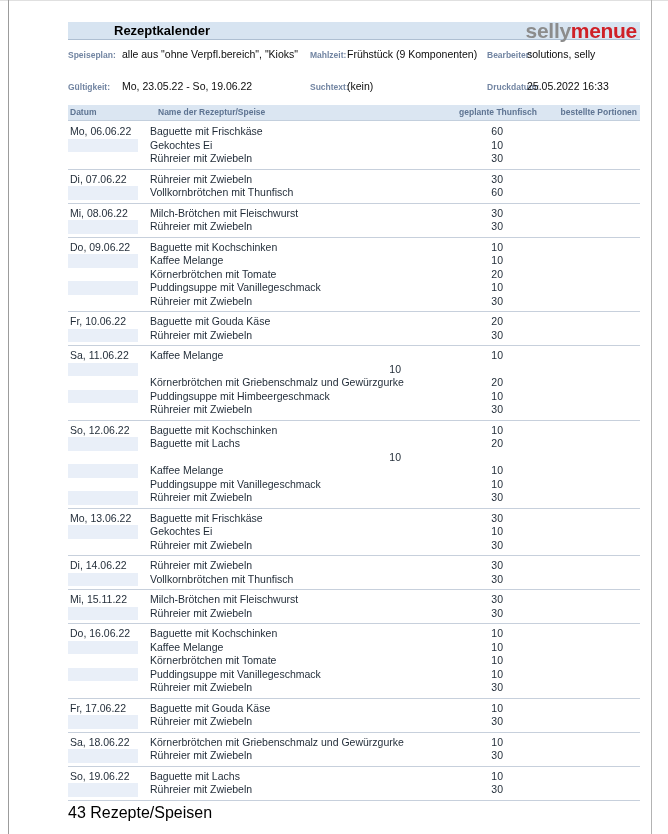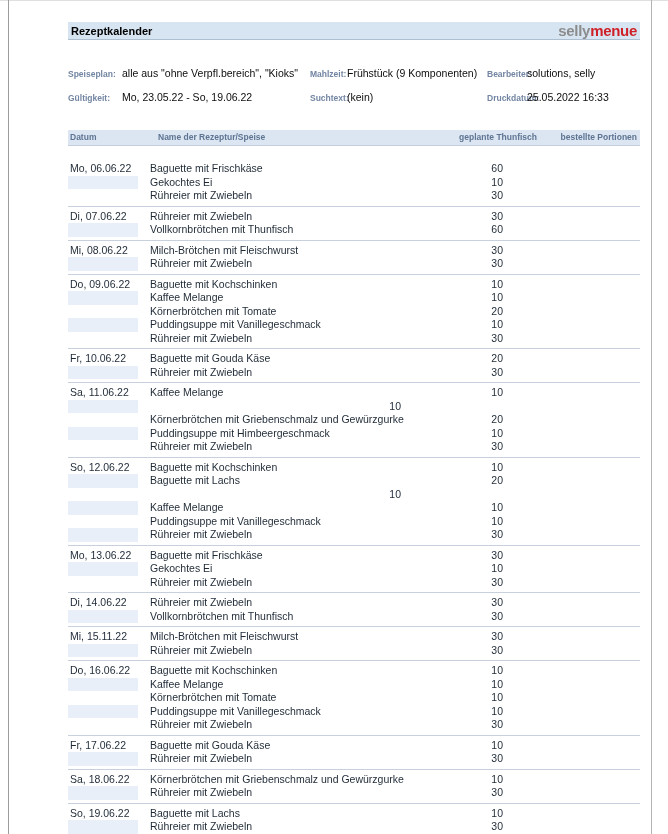--- a/index.html
+++ b/index.html
@@ -12,41 +12,41 @@
   html,body{background:#fff;}
   body{font-family:"Liberation Sans",sans-serif;color:var(--body-text);}
   .page{position:relative;width:668px;height:834px;background:#fff;overflow:hidden;}
   .edge-top{position:absolute;left:0;top:0;width:668px;height:1px;background:#e0e0e0;}
   .edge-left{position:absolute;left:8px;top:0;width:1px;height:834px;background:var(--edge-dark);}
   .edge-right{position:absolute;left:651px;top:0;width:1px;height:834px;background:var(--edge-light);}
   .content{position:absolute;left:68px;top:22px;width:572px;}
   
   .titlebar{height:18px;background:var(--band-blue);border-bottom:1px solid #aebfd2;
     display:flex;align-items:center;justify-content:space-between;padding:0 3px;}
-  .titlebar .title{font-size:11px;font-weight:bold;color:#000;}
-  .logo{font-size:15px;font-weight:bold;letter-spacing:-0.3px;line-height:18px;}
+  .titlebar .title{font-size:13px;font-weight:bold;color:#000;margin-left:43px;}
+  .logo{font-size:21px;font-weight:bold;letter-spacing:-0.3px;line-height:18px;}
   .logo .l1{color:var(--brand-gray);}
   .logo .l2{color:var(--brand-red);}
   
-  .meta{margin-top:27px;display:grid;grid-template-columns:242px 177px 153px;row-gap:8px;}
+  .meta{margin-top:8px;display:grid;grid-template-columns:242px 177px 153px;row-gap:16px;}
   .pair{display:flex;align-items:baseline;height:16px;}
   .pair .lbl{font-size:8.5px;font-weight:bold;color:var(--label-blue);flex:0 0 auto;}
   .pair.c1 .lbl{width:54px;}
   .pair.c2 .lbl{width:37px;}
   .pair.c3 .lbl{width:40px;}
   .pair .val{font-size:10.5px;color:#0d0d0d;white-space:nowrap;}
   
-  .thead{margin-top:23px;display:grid;grid-template-columns:70px 1fr 102px 100px;
+  .thead{margin-top:9px;display:grid;grid-template-columns:70px 1fr 102px 100px;
     background:var(--header-blue);border-bottom:1px solid #c3cfdd;
     font-size:8.5px;font-weight:bold;color:var(--headtext-blue);padding:2px 0;}
   .thead .h{line-height:11px;padding-left:20px;}
   .thead .h.hd{padding-left:2px;}
   .thead .h.hr{text-align:right;}
   .thead .h.hp{padding-right:3px;}
-  .tbody{margin-top:16px;}
+  .tbody{margin-top:4px;}
   .group{padding-bottom:3px;border-bottom:1px solid var(--sep-gray);margin-bottom:3px;}
   .trow{display:grid;grid-template-columns:70px 1fr 102px 100px;line-height:13.5px;font-size:10.5px;}
   .c-date{padding-left:2px;white-space:nowrap;}
   .c-date.stripe{background:var(--stripe-blue);}
   .c-name{padding-left:12px;white-space:nowrap;overflow:hidden;}
   .c-plan{text-align:right;padding-right:37px;}
   .c-ord{text-align:right;padding-right:3px;}
   .footer{margin-top:2px;font-size:16px;color:#000;}
 </style>
 </head>

